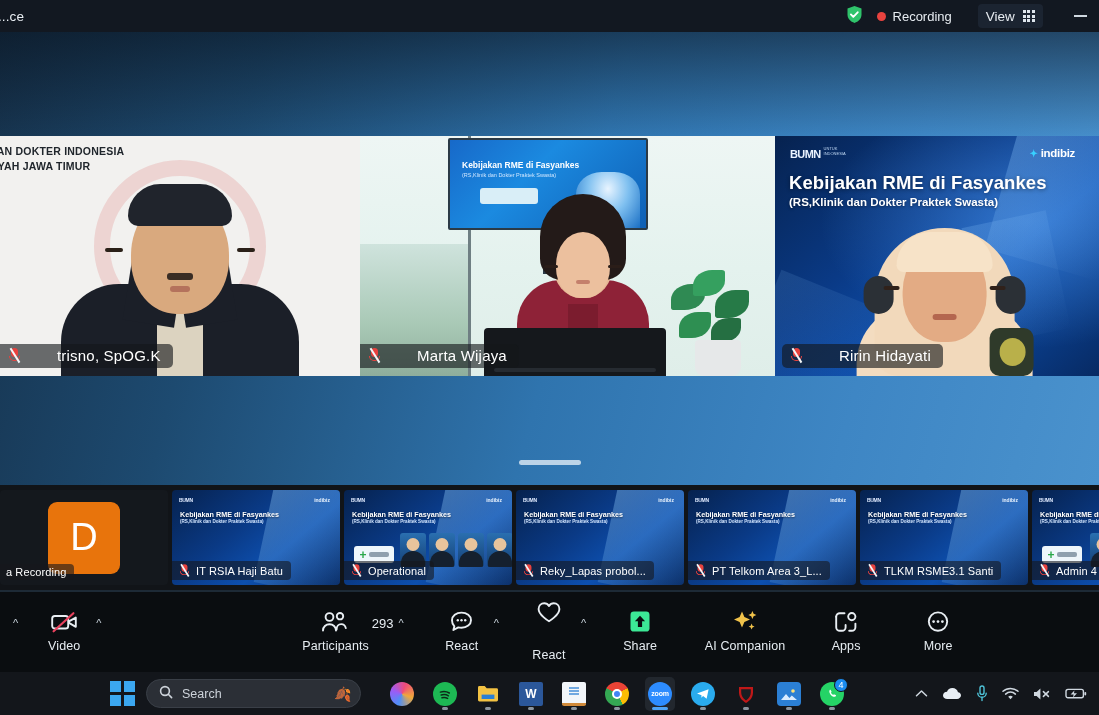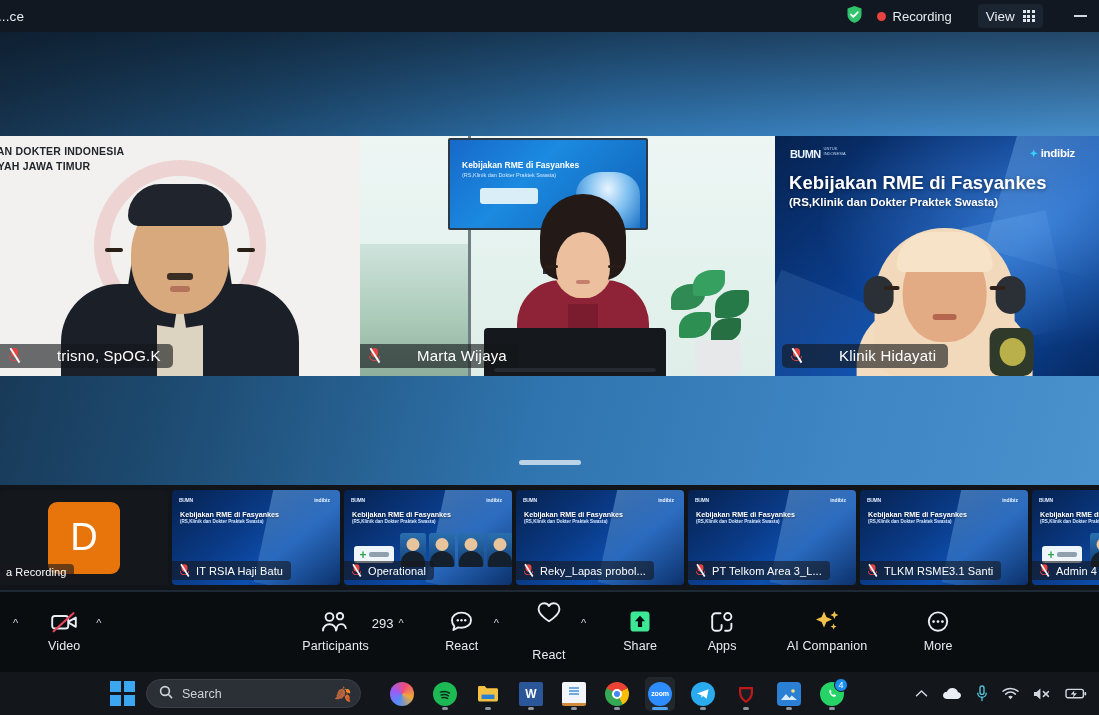--- a/index.html
+++ b/index.html
@@ -371,21 +371,21 @@
           <div style="position:absolute;left:50%;bottom:56px;transform:translateX(-50%);width:24px;height:6px;background:#b4664f;border-radius:4px;"></div>
           <div style="position:absolute;right:6px;bottom:0;width:44px;height:48px;background:#2f3a2a;border-radius:10px;"></div>
           <div style="position:absolute;right:14px;bottom:10px;width:26px;height:28px;background:#b9b04a;border-radius:50%;"></div>
         </div>
         <div class="name-plate inset">
           <span class="mute-ico">
               <span class="body"></span>
               <span class="base"></span>
               <span class="slash"></span>
             </span>
-          <span class="name-text">Klinik Hidayati</span>
+          <span class="name-text">Ririn Hidayati</span>
         </div>
       </div>
     </div>
 
     <div id="drag-handle"></div>
 
     <div id="filmstrip">
 
       <div class="thumb avatar-thumb">
         <span class="avatar-sq" id="av1" style="background: rgb(232, 116, 12);">D</span>
@@ -559,41 +559,41 @@
       <div class="ctrl" style="margin-left:22px;">
         <span class="ico">
           <svg width="28" height="26" viewBox="0 0 28 26">
             <rect x="4.5" y="2.6" width="19" height="20" rx="3.4" fill="#3ce896"></rect>
             <path d="M14 6.8l5.1 5.5h-3v5.8h-4.2v-5.8h-3z" fill="#0a0d10"></path>
           </svg>
         </span>
         <span class="lab">Share</span>
       </div>
 
+      <div class="ctrl" style="margin-left:32px;min-width:92px;">
+        <span class="ico">
+          <svg width="30" height="26" viewBox="0 0 30 26">
+            <path d="M12 2.5l2.4 5.6 5.6 2.4-5.6 2.4L12 18.5 9.6 12.9 4 10.5l5.6-2.4z" fill="#f0c24b"></path>
+            <path d="M22.4 2l1.2 2.8 2.8 1.2-2.8 1.2-1.2 2.8-1.2-2.8-2.8-1.2 2.8-1.2z" fill="#f0c24b"></path>
+            <path d="M21.6 14.6l.9 2.1 2.1.9-2.1.9-.9 2.1-.9-2.1-2.1-.9 2.1-.9z" fill="#f0c24b"></path>
+          </svg>
+        </span>
+        <span class="lab">AI Companion</span>
+      </div>
+
       <div class="ctrl" style="margin-left:28px;">
         <span class="ico">
           <svg width="26" height="24" viewBox="0 0 26 24">
             <path d="M11.5 3.2H6.8A3.6 3.6 0 0 0 3.2 6.8v0" fill="none" stroke="#e9eef3" stroke-width="1.9" stroke-linecap="round"></path>
             <path d="M3.2 6.8v10.4a3.6 3.6 0 0 0 3.6 3.6h2.2a3.6 3.6 0 0 0 3.6-3.6v-2.3" fill="none" stroke="#e9eef3" stroke-width="1.9" stroke-linecap="round"></path>
             <circle cx="18.8" cy="6.6" r="3.6" fill="none" stroke="#e9eef3" stroke-width="1.9"></circle>
             <path d="M22.4 13.6v3.6a3.6 3.6 0 0 1-3.6 3.6h-2.6" fill="none" stroke="#e9eef3" stroke-width="1.9" stroke-linecap="round"></path>
           </svg>
         </span>
         <span class="lab">Apps</span>
-      </div>
-
-      <div class="ctrl" style="margin-left:32px;min-width:92px;">
-        <span class="ico">
-          <svg width="30" height="26" viewBox="0 0 30 26">
-            <path d="M12 2.5l2.4 5.6 5.6 2.4-5.6 2.4L12 18.5 9.6 12.9 4 10.5l5.6-2.4z" fill="#f0c24b"></path>
-            <path d="M22.4 2l1.2 2.8 2.8 1.2-2.8 1.2-1.2 2.8-1.2-2.8-2.8-1.2 2.8-1.2z" fill="#f0c24b"></path>
-            <path d="M21.6 14.6l.9 2.1 2.1.9-2.1.9-.9 2.1-.9-2.1-2.1-.9 2.1-.9z" fill="#f0c24b"></path>
-          </svg>
-        </span>
-        <span class="lab">AI Companion</span>
       </div>
 
       <div class="ctrl" style="margin-left:38px;">
         <span class="ico">
           <svg width="26" height="24" viewBox="0 0 26 24">
             <circle cx="13" cy="11.6" r="9.2" fill="none" stroke="#e9eef3" stroke-width="1.9"></circle>
             <circle cx="8.6" cy="11.6" r="1.35" fill="#e9eef3"></circle>
               <circle cx="13" cy="11.6" r="1.35" fill="#e9eef3"></circle>
               <circle cx="17.4" cy="11.6" r="1.35" fill="#e9eef3"></circle>
           </svg>

